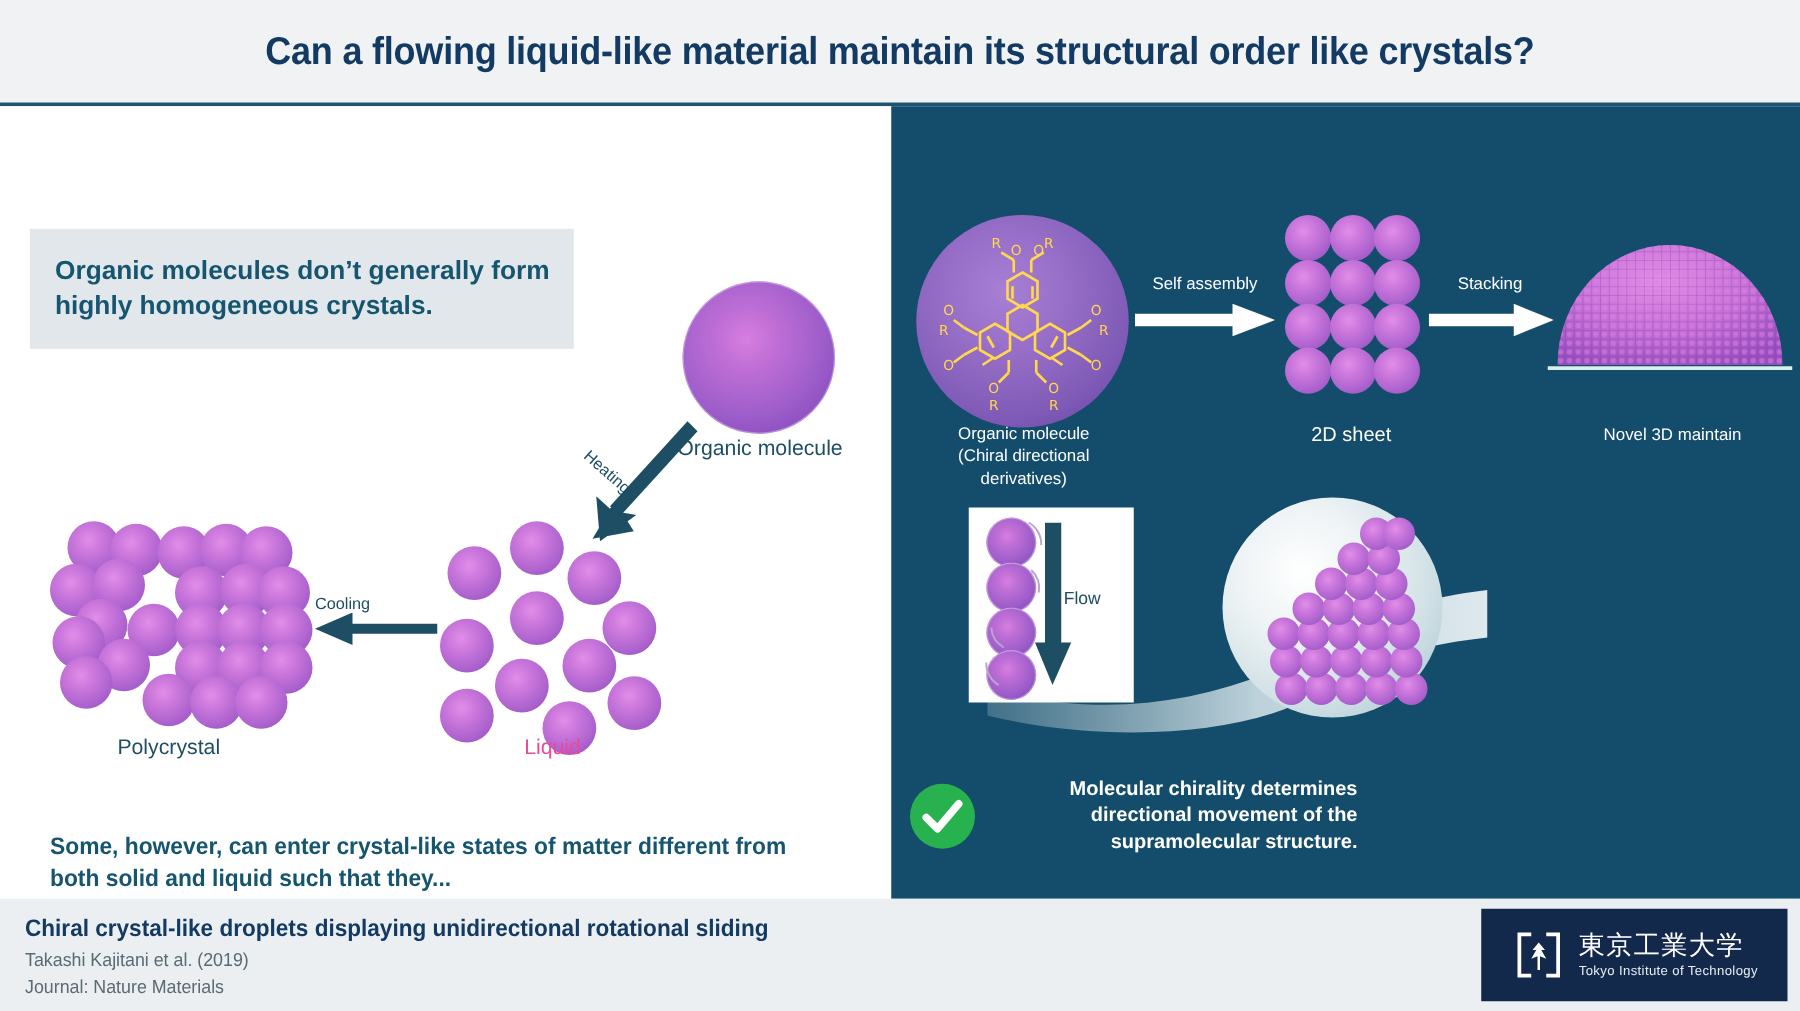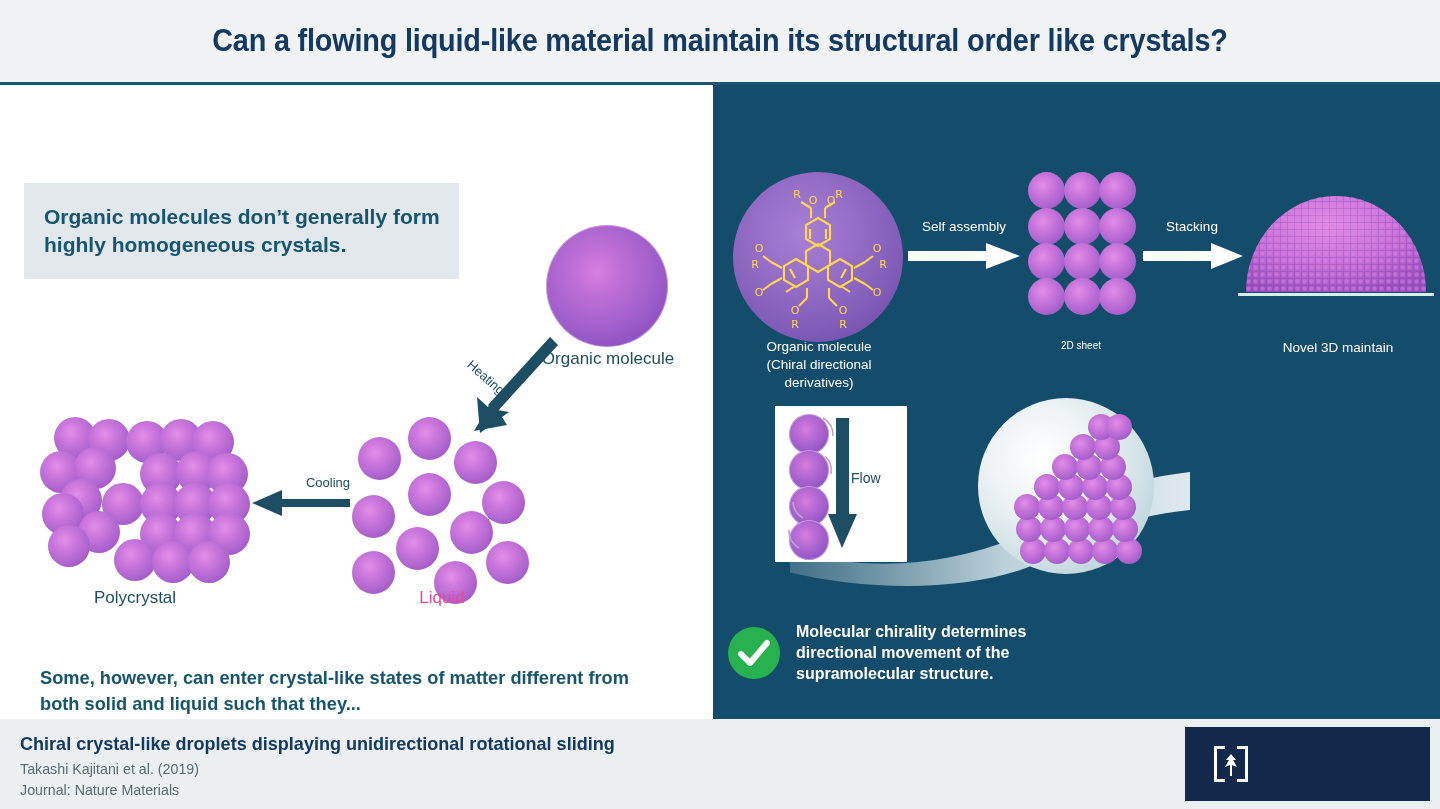--- a/index.html
+++ b/index.html
@@ -41,21 +41,21 @@
   .heating-arrow{position:absolute;left:462px;top:250px;width:120px;height:100px;}
   .heating-text{position:absolute;left:474px;top:272px;font-size:13px;color:#1d4e63;
     transform:rotate(41deg);transform-origin:left top;}
 
   .liquid-group{position:absolute;left:352px;top:330px;width:180px;height:175px;}
   .liquid-group .sphere-lt{position:absolute;width:43px;height:43px;}
   .liquid-label{position:absolute;left:352px;top:503px;width:180px;text-align:center;
     font-size:17px;color:#ec4899;}
 
   .cooling-arrow{position:absolute;left:252px;top:405px;width:98px;height:26px;}
-  .cooling-text{position:absolute;left:252px;top:390px;width:98px;text-align:right;
+  .cooling-text{position:absolute;left:252px;top:390px;width:98px;text-align:left;
     font-size:13px;color:#1d4e63;}
 
   .poly-group{position:absolute;left:40px;top:332px;width:190px;height:165px;}
   .poly-group .sphere-lt{position:absolute;width:42px;height:42px;}
   .poly-label{position:absolute;left:40px;top:503px;width:190px;text-align:center;
     font-size:17px;color:#1d4e63;}
 
   .lead-text{position:absolute;left:40px;top:580px;width:640px;font-size:19px;font-weight:bold;
     line-height:1.38;color:#15556f;transform:scaleX(0.96);transform-origin:left top;}
   .bullets{position:absolute;left:78px;top:652px;width:620px;display:flex;}
@@ -76,21 +76,21 @@
   .sa-label{position:absolute;left:905px;top:219px;width:118px;text-align:center;
     font-size:13.5px;color:#ffffff;}
   .sa-arrow{position:absolute;left:908px;top:243px;width:112px;height:26px;}
   .st-label{position:absolute;left:1140px;top:219px;width:104px;text-align:center;
     font-size:13.5px;color:#ffffff;}
   .st-arrow{position:absolute;left:1143px;top:243px;width:100px;height:26px;}
 
   .sheet{position:absolute;left:1028px;top:172px;width:108px;height:144px;}
   .sheet .sphere-lt{position:absolute;width:37px;height:37px;}
   .sheet-label{position:absolute;left:1016px;top:340px;width:130px;text-align:center;
-    font-size:10px;color:#ffffff;}
+    font-size:16px;color:#ffffff;}
 
   .dome-wrap{position:absolute;left:1238px;top:180px;width:196px;height:125px;}
   .dome-label{position:absolute;left:1258px;top:340px;width:160px;text-align:center;
     font-size:13.5px;color:#ffffff;}
 
   .ribbon{position:absolute;left:790px;top:470px;width:400px;height:120px;}
 
   .flowbox{position:absolute;left:775px;top:406px;width:132px;height:156px;background:#ffffff;}
   .flowbox .sphere{position:absolute;width:40px;height:40px;}
   .flow-text{position:absolute;left:851px;top:470px;font-size:14px;color:#1d4e63;text-align:right;}
@@ -101,21 +101,21 @@
     background:radial-gradient(circle at 36% 34%, #ffffff 0%, #eef3f5 32%, #cfe0e5 65%, #9fc0cb 100%);}
   .mag .sphere-lt{position:absolute;width:26px;height:26px;}
 
   .macro-text{position:absolute;left:1171px;top:412px;width:215px;font-size:17px;font-weight:bold;
     color:#ffffff;line-height:1.35;}
 
   .check-row{position:absolute;left:713px;top:612px;width:727px;height:84px;}
   .check-item{position:absolute;display:flex;align-items:center;}
   .check-circle{width:52px;height:52px;border-radius:50%;background:#27b24f;flex:0 0 52px;position:relative;}
   .check-text{margin-left:16px;font-size:16px;font-weight:bold;color:#ffffff;line-height:1.3;}
-  .ci1{left:15px;top:10px;}
+  .ci1{left:15px;top:10px;text-align:right;}
   .ci2{left:385px;top:18px;}
 
   
   .footer{position:absolute;left:0;top:719px;width:1440px;height:90px;background:#eceff1;}
   .footer-title{position:absolute;left:20px;top:733px;font-size:19px;font-weight:bold;color:#123a63;
     transform:scaleX(0.95);transform-origin:left top;white-space:nowrap;}
   .footer-sub1{position:absolute;left:20px;top:760px;font-size:15px;color:#5a6a72;
     transform:scaleX(0.95);transform-origin:left top;}
   .footer-sub2{position:absolute;left:20px;top:781px;font-size:15px;color:#5a6a72;
     transform:scaleX(0.95);transform-origin:left top;}
@@ -401,15 +401,19 @@
   <div class="footer-sub2">Journal: Nature Materials</div>
 
   <div class="logo">
     <div class="logo-mark">
       <svg width="40" height="42" viewBox="0 0 40 42">
         <path d="M3 3 H14 V6 H6 V36 H14 V39 H3 Z" fill="#ffffff"></path>
         <path d="M37 3 H26 V6 H34 V36 H26 V39 H37 Z" fill="#ffffff"></path>
         <path d="M20 11 L25 17 L22 17 L26 24 L21 22 L21 33 L19 33 L19 22 L14 24 L18 17 L15 17 Z" fill="#ffffff"></path>
       </svg>
     </div>
+    <div class="logo-txt">
+      <div class="logo-jp">東京工業大学</div>
+      <div class="logo-en">Tokyo Institute of Technology</div>
+    </div>
   </div>
 
 </div>
 
 </body></html>

